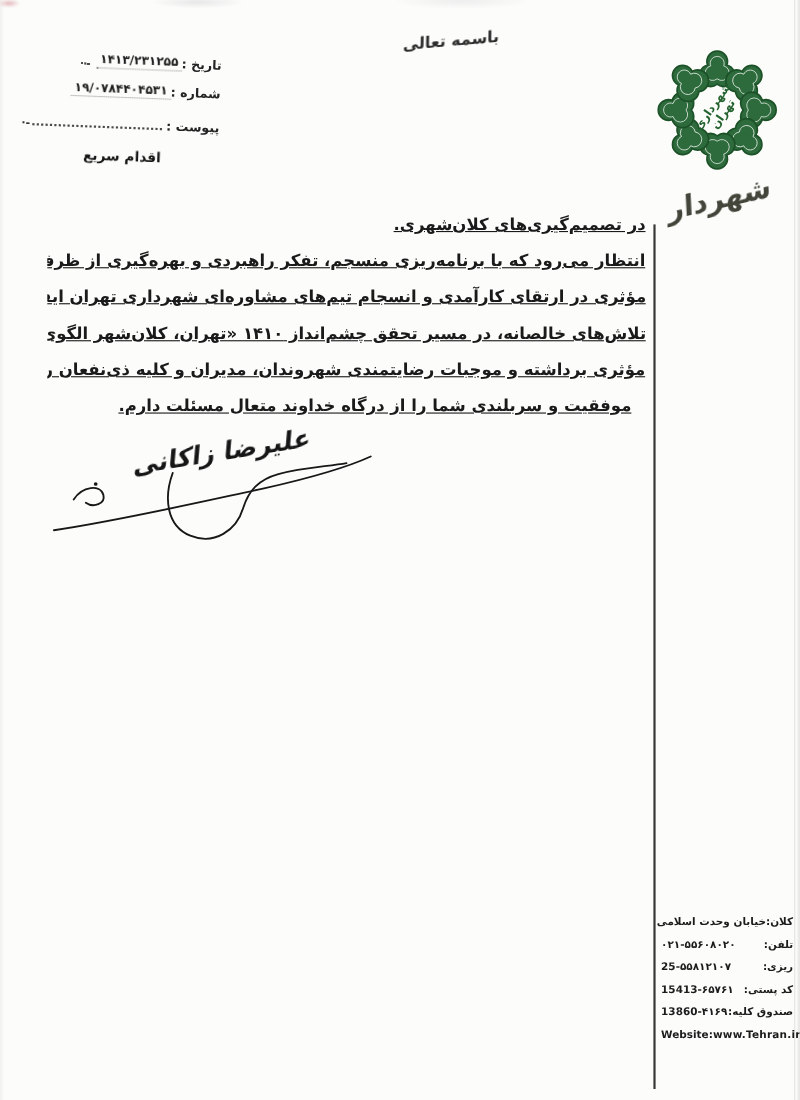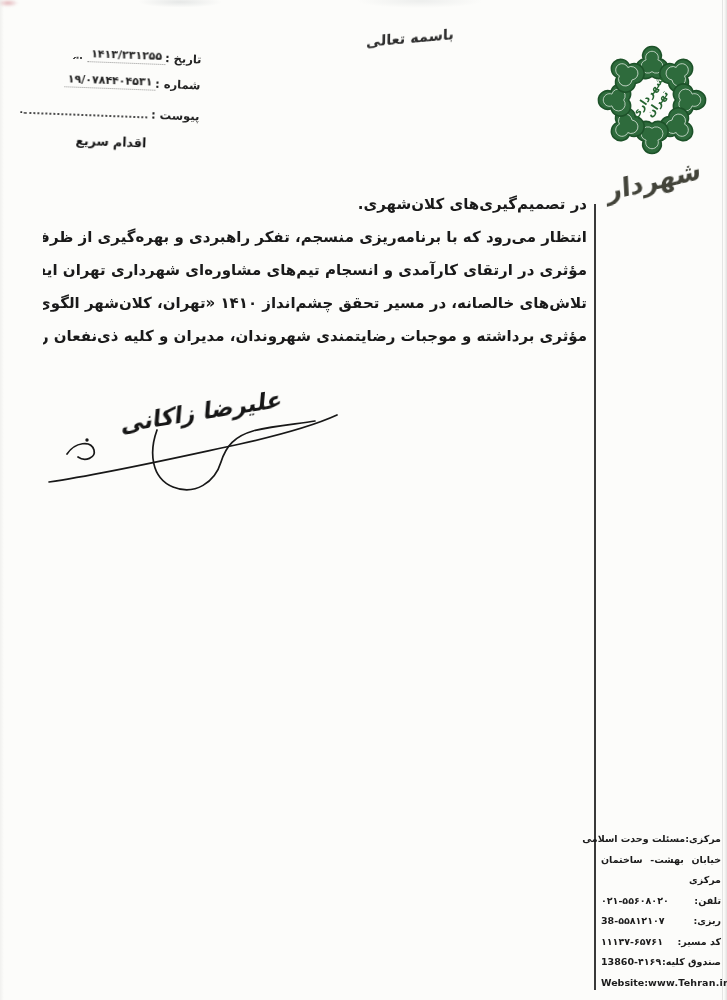--- a/index.html
+++ b/index.html
@@ -43,21 +43,21 @@
     font-size:26px;font-weight:600;color:#43443a;transform:rotate(-13deg) skewX(-10deg);
     filter:blur(.3px);}
 
   
   .divider{position:absolute;left:594px;top:204px;width:2px;height:786px;
     background:#1e1e1e;opacity:.88;}
 
   
   .body-text{position:absolute;left:43px;top:188px;width:544px;direction:rtl;}
   .bline{font-size:15px;font-weight:700;color:#1a1a1a;line-height:33px;height:33px;
-    text-align:right;white-space:nowrap;overflow:hidden;filter:blur(.12px);}
+    text-align:right;white-space:nowrap;overflow:hidden;filter:blur(.12px);text-decoration:underline;}
   .bline.just{text-align:justify;text-align-last:justify;}
   .bline.closing{padding-right:13px;}
 
   
   .sig{position:absolute;left:45px;top:390px;width:305px;height:125px;}
   .sig svg{position:absolute;left:0;top:0;}
   .sig-name{position:absolute;left:62px;top:8px;width:190px;text-align:center;direction:rtl;
     font-size:23px;font-weight:800;color:#161616;
     transform:rotate(-9deg) skewX(-14deg);filter:blur(.3px);white-space:nowrap;}
 
@@ -144,53 +144,51 @@
   <div class="mayor">شهردار</div>
 
   <div class="divider"></div>
 
   <div class="body-text">
     <div class="bline">در تصمیم‌گیری‌های کلان‌شهری.</div>
     <div class="bline just">انتظار می‌رود که با برنامه‌ریزی منسجم، تفکر راهبردی و بهره‌گیری از ظرفیت‌های تخصصی، نقش</div>
     <div class="bline just">مؤثری در ارتقای کارآمدی و انسجام تیم‌های مشاوره‌ای شهرداری تهران ایفا نمایید. امید است با</div>
     <div class="bline just">تلاش‌های خالصانه، در مسیر تحقق چشم‌انداز ۱۴۱۰ «تهران، کلان‌شهر الگوی جهان اسلام» گام‌های</div>
     <div class="bline">مؤثری برداشته و موجبات رضایتمندی شهروندان، مدیران و کلیه ذی‌نفعان را فراهم آورید.</div>
+    <div class="bline closing">موفقیت و سربلندی شما را از درگاه خداوند متعال مسئلت دارم.</div>
   </div>
 
   <div class="sig">
     <svg viewBox="0 0 305 125" width="305" height="125">
       <g fill="none" stroke="#181818" stroke-width="1.7" stroke-linecap="round">
         <path d="M4 92 C 60 84, 130 68, 195 54 C 235 45, 268 36, 292 25"></path>
         <path d="M112 40 C 104 62, 106 88, 128 97 C 150 106, 170 92, 176 72 C 181 56, 190 46, 208 41 C 230 35, 254 34, 270 31"></path>
         <path d="M22 64 C 30 52, 46 50, 49 60 C 51 68, 40 72, 33 67"></path>
       </g>
       <circle cx="42" cy="50" r="1.7" fill="#181818"></circle>
     </svg>
     <div class="sig-name">علیرضا زاکانی</div>
   </div>
 
   <div class="footer">
     <div class="f-row">
-      <span class="f-label">مرکزی:</span>
-      <span class="f-label">مسئلت وحدت اسلامی</span>
-    </div>
-    <div class="f-row">
-      <span class="f-full">خیابان بهشت- ساختمان مرکزی</span>
+      <span class="f-label">کلان:</span>
+      <span class="f-label">خیابان وحدت اسلامی</span>
     </div>
     <div class="f-row">
       <span class="f-label">تلفن:</span>
       <span class="f-val">۰۲۱-۵۵۶۰۸۰۲۰</span>
     </div>
     <div class="f-row">
       <span class="f-label">ریزی:</span>
-      <span class="f-val">38-۵۵۸۱۲۱۰۷</span>
+      <span class="f-val">25-۵۵۸۱۲۱۰۷</span>
     </div>
     <div class="f-row">
-      <span class="f-label">کد مسیر:</span>
-      <span class="f-val">۱۱۱۴۷-۶۵۷۶۱</span>
+      <span class="f-label">کد پستی:</span>
+      <span class="f-val">15413-۶۵۷۶۱</span>
     </div>
     <div class="f-row">
       <span class="f-label">صندوق کلیه:</span>
       <span class="f-val">13860-۴۱۶۹</span>
     </div>
     <div class="f-row f-ltr">
       <span class="f-label">Website:</span>
       <span class="f-val">www.Tehran.ir</span>
     </div>
   </div>

